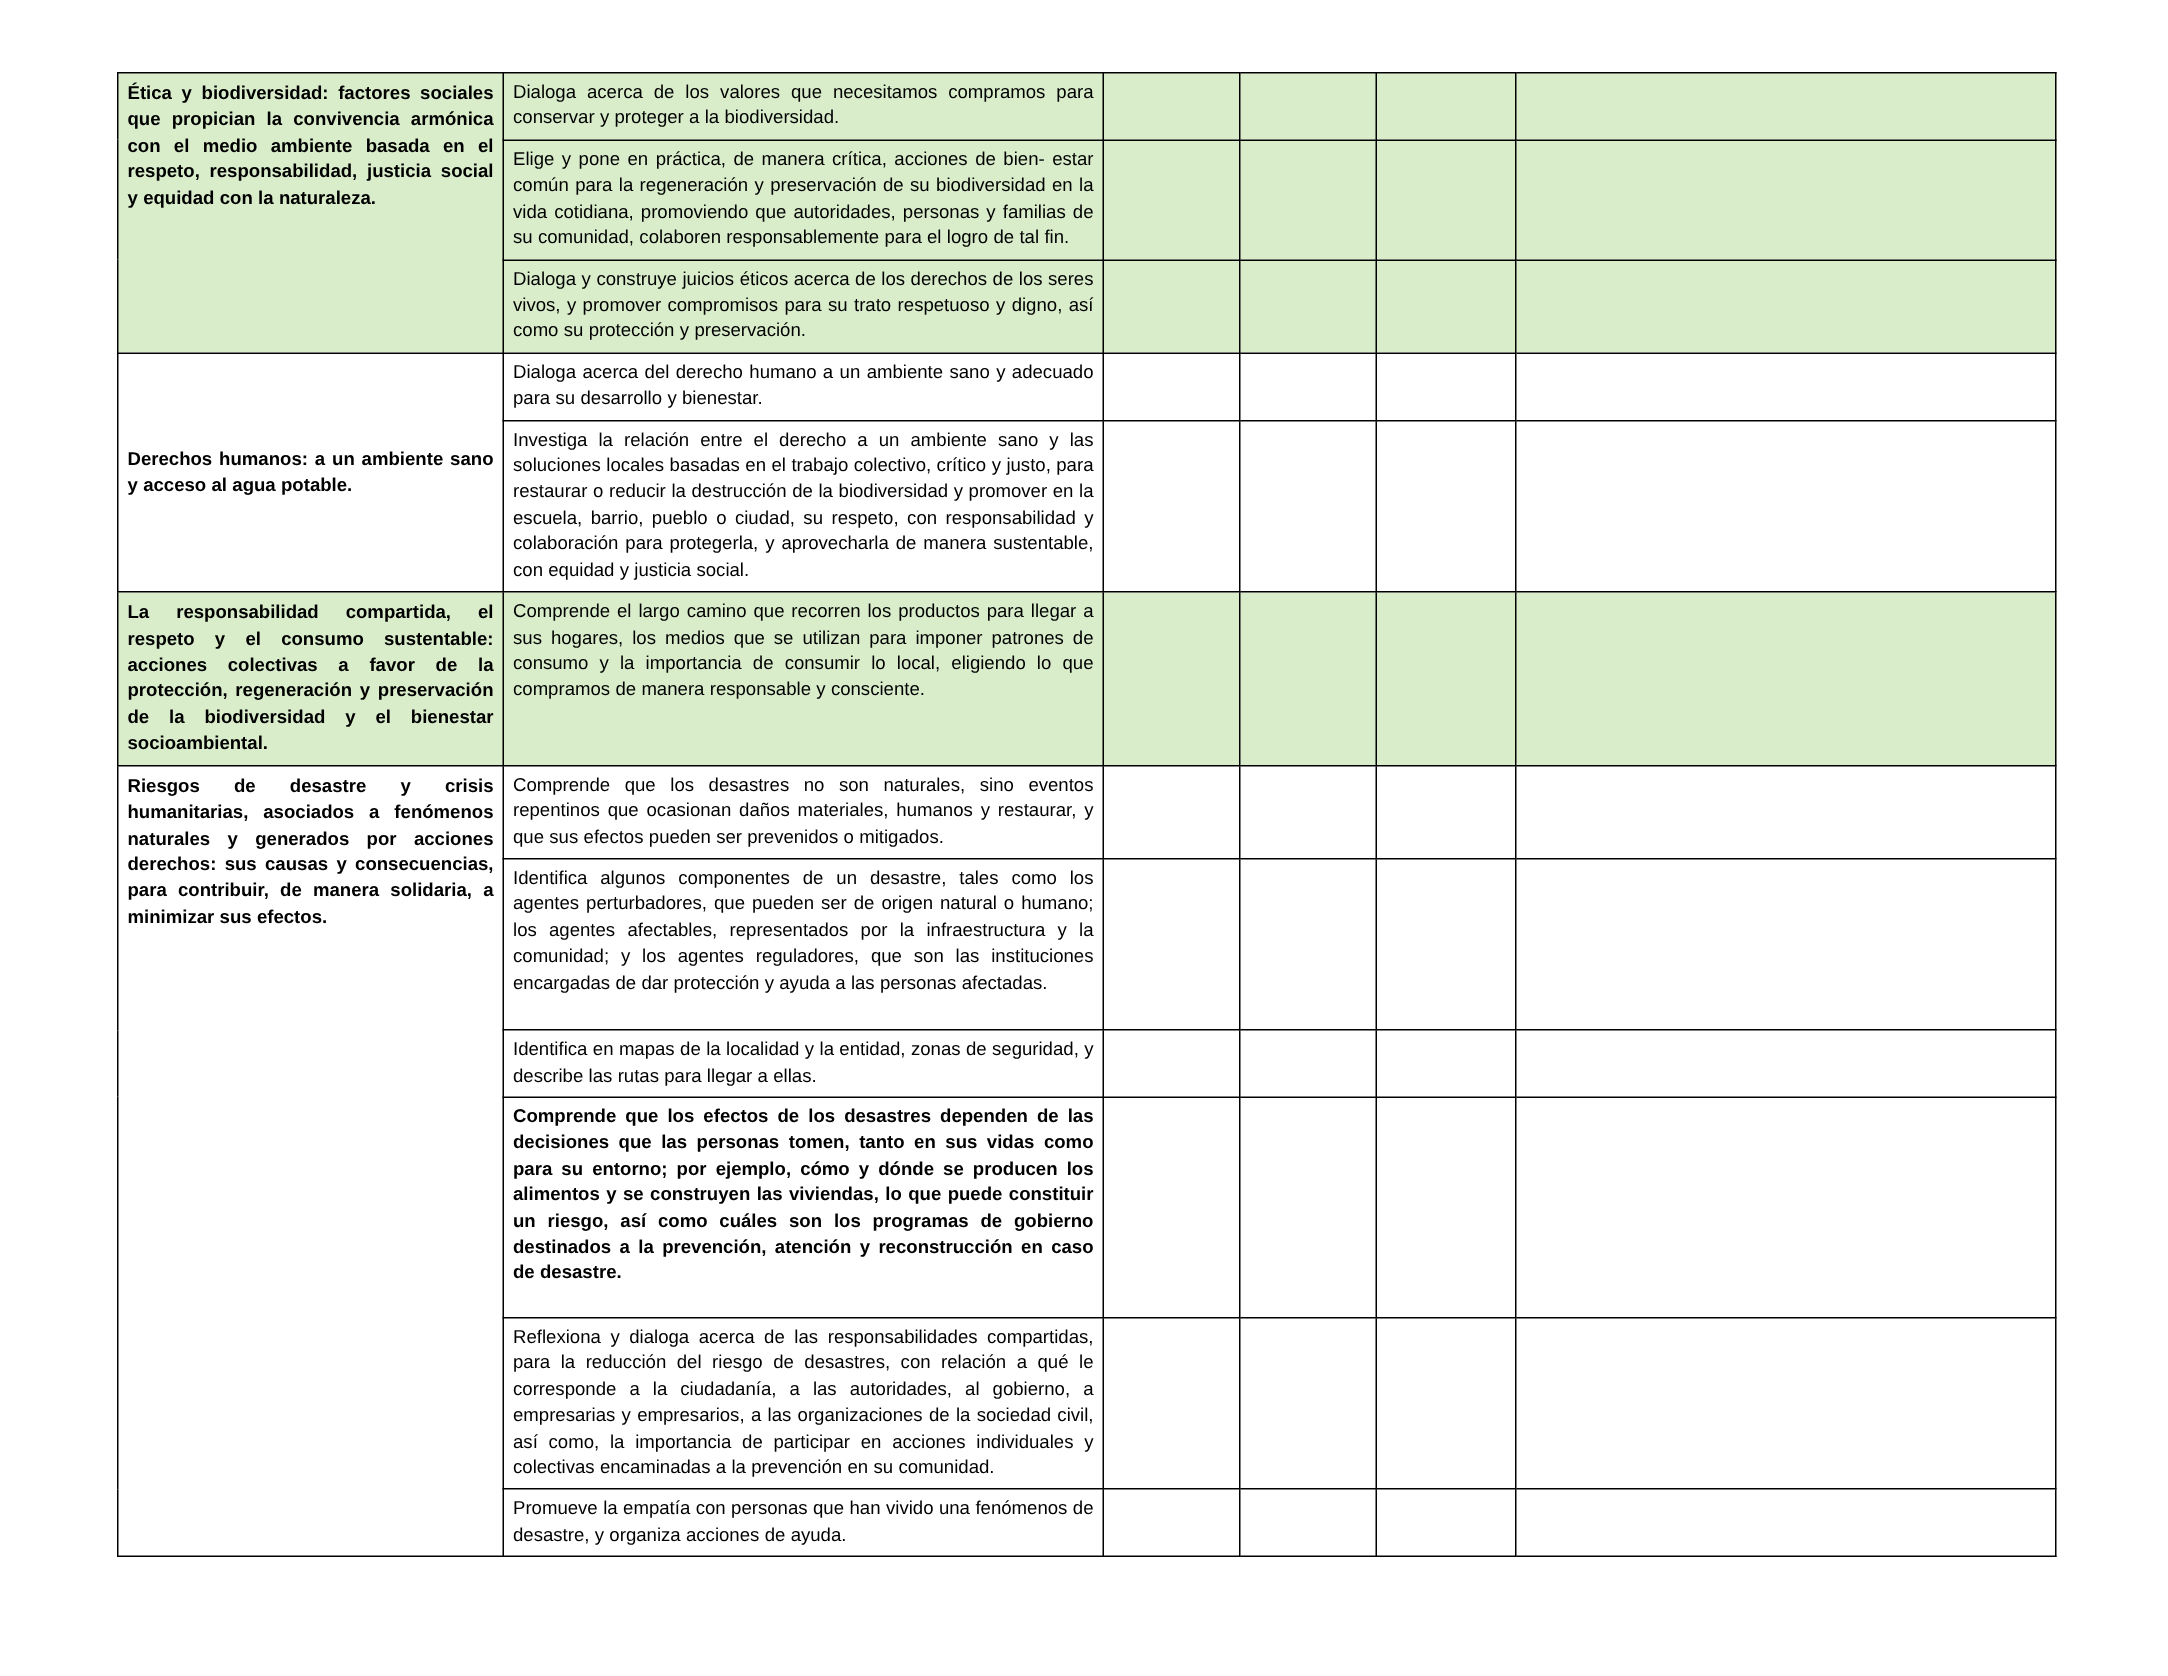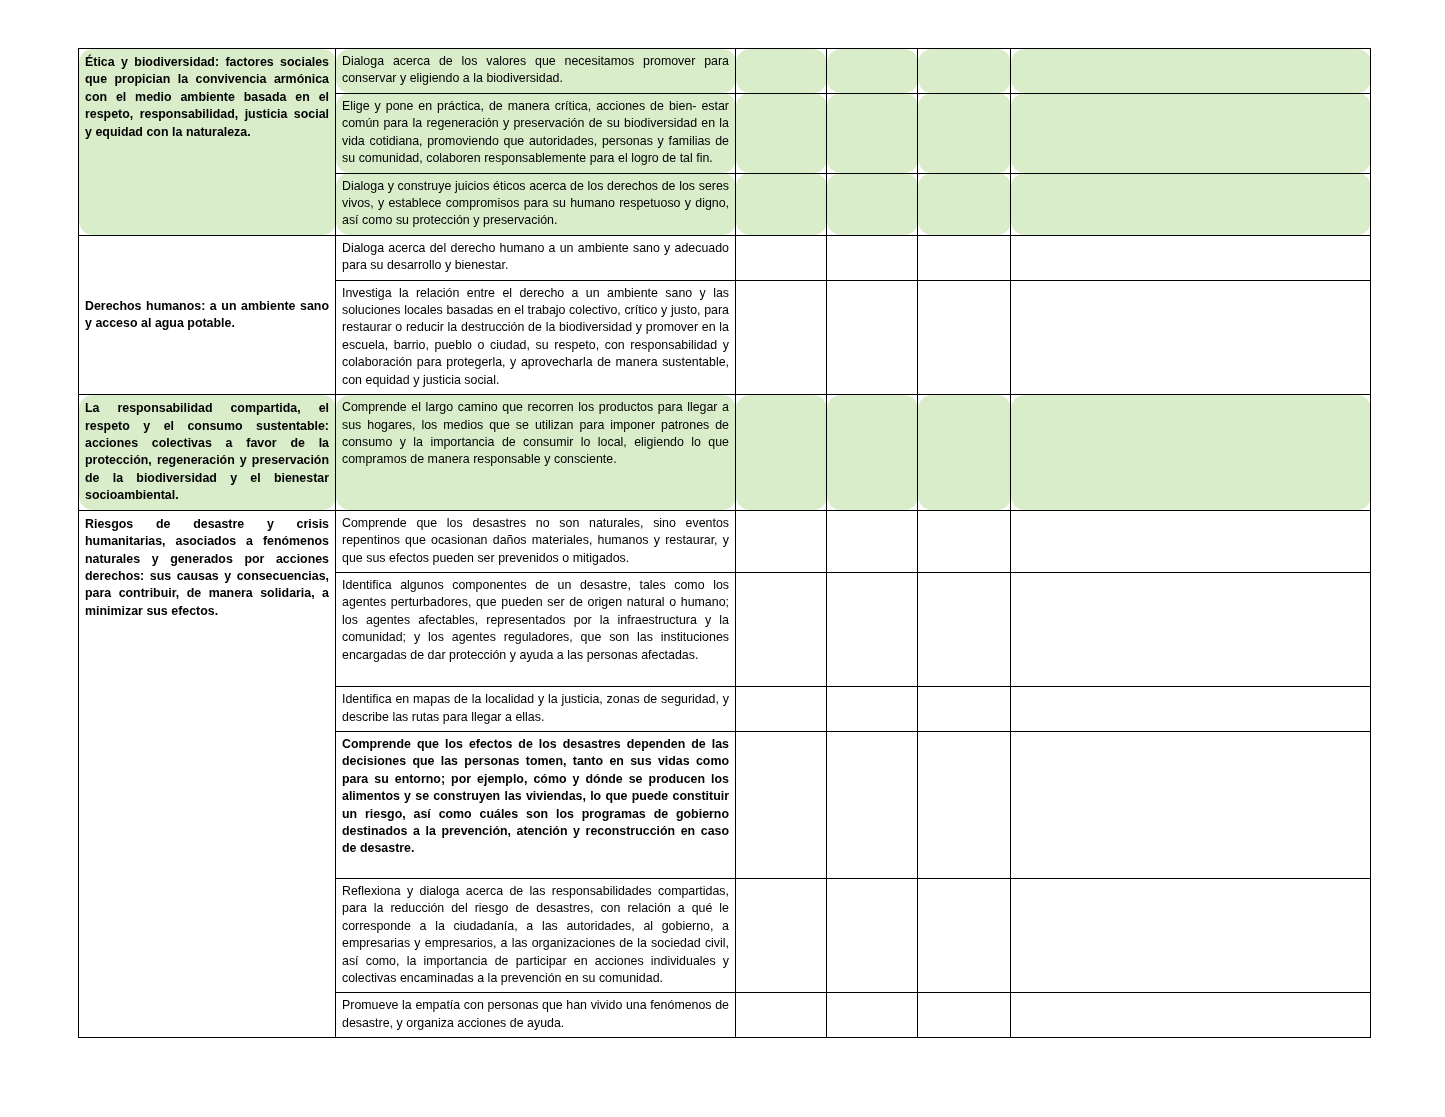--- a/index.html
+++ b/index.html
@@ -67,21 +67,20 @@
   }
 
   td.mark-cell {
     padding: 0;
   }
 
   
   tr.shaded > td,
   td.shaded {
     background: #D9EDCB;
-    border-radius: 14px;
   }
 
   .cell-text {
     display: block;
     text-align: justify;
     text-justify: inter-word;
   }
   td.group-cell .cell-text { text-align: justify; }
   td.group-cell.last-left .cell-text { text-align: justify; }
 </style>
@@ -99,39 +98,39 @@
       <col class="c-c">
       <col class="c-d">
     </colgroup>
     <tbody>
 
       <tr class="shaded">
         <td class="group-cell shaded" rowspan="3">
           <span class="cell-text">Ética y biodiversidad: factores sociales que propician la convivencia armónica con el medio ambiente basada en el respeto, responsabilidad, justicia social y equidad con la naturaleza.</span>
         </td>
         <td class="desc-cell shaded">
-          <span class="cell-text">Dialoga acerca de los valores que necesitamos promover para conservar y eligiendo a la biodiversidad.</span>
+          <span class="cell-text">Dialoga acerca de los valores que necesitamos compramos para conservar y proteger a la biodiversidad.</span>
         </td>
         <td class="mark-cell shaded"></td>
         <td class="mark-cell shaded"></td>
         <td class="mark-cell shaded"></td>
         <td class="mark-cell shaded"></td>
       </tr>
       <tr class="shaded">
         <td class="desc-cell shaded">
           <span class="cell-text">Elige y pone en práctica, de manera crítica, acciones de bien- estar común para la regeneración y preservación de su biodiversidad en la vida cotidiana, promoviendo que autoridades, personas y familias de su comunidad, colaboren responsablemente para el logro de tal fin.</span>
         </td>
         <td class="mark-cell shaded"></td>
         <td class="mark-cell shaded"></td>
         <td class="mark-cell shaded"></td>
         <td class="mark-cell shaded"></td>
       </tr>
       <tr class="shaded">
         <td class="desc-cell shaded">
-          <span class="cell-text">Dialoga y construye juicios éticos acerca de los derechos de los seres vivos, y establece compromisos para su humano respetuoso y digno, así como su protección y preservación.</span>
+          <span class="cell-text">Dialoga y construye juicios éticos acerca de los derechos de los seres vivos, y promover compromisos para su trato respetuoso y digno, así como su protección y preservación.</span>
         </td>
         <td class="mark-cell shaded"></td>
         <td class="mark-cell shaded"></td>
         <td class="mark-cell shaded"></td>
         <td class="mark-cell shaded"></td>
       </tr>
 
       <tr>
         <td class="group-cell mid" rowspan="2">
           <span class="cell-text">Derechos humanos: a un ambiente sano y acceso al agua potable.</span>
@@ -183,21 +182,21 @@
         <td class="desc-cell" style="padding-bottom:22px;margin-top:16px;">
           <span class="cell-text">Identifica algunos componentes de un desastre, tales como los agentes perturbadores, que pueden ser de origen natural o humano; los agentes afectables, representados por la infraestructura y la comunidad; y los agentes reguladores, que son las instituciones encargadas de dar protección y ayuda a las personas afectadas.</span>
         </td>
         <td class="mark-cell"></td>
         <td class="mark-cell"></td>
         <td class="mark-cell"></td>
         <td class="mark-cell"></td>
       </tr>
       <tr>
         <td class="desc-cell">
-          <span class="cell-text">Identifica en mapas de la localidad y la justicia, zonas de seguridad, y describe las rutas para llegar a ellas.</span>
+          <span class="cell-text">Identifica en mapas de la localidad y la entidad, zonas de seguridad, y describe las rutas para llegar a ellas.</span>
         </td>
         <td class="mark-cell"></td>
         <td class="mark-cell"></td>
         <td class="mark-cell"></td>
         <td class="mark-cell"></td>
       </tr>
       <tr>
         <td class="desc-cell" style="padding-bottom:20px;font-weight:bold;">
           <span class="cell-text">Comprende que los efectos de los desastres dependen de las decisiones que las personas tomen, tanto en sus vidas como para su entorno; por ejemplo, cómo y dónde se producen los alimentos y se construyen las viviendas, lo que puede constituir un riesgo, así como cuáles son los programas de gobierno destinados a la prevención, atención y reconstrucción en caso de desastre.</span>
         </td>

